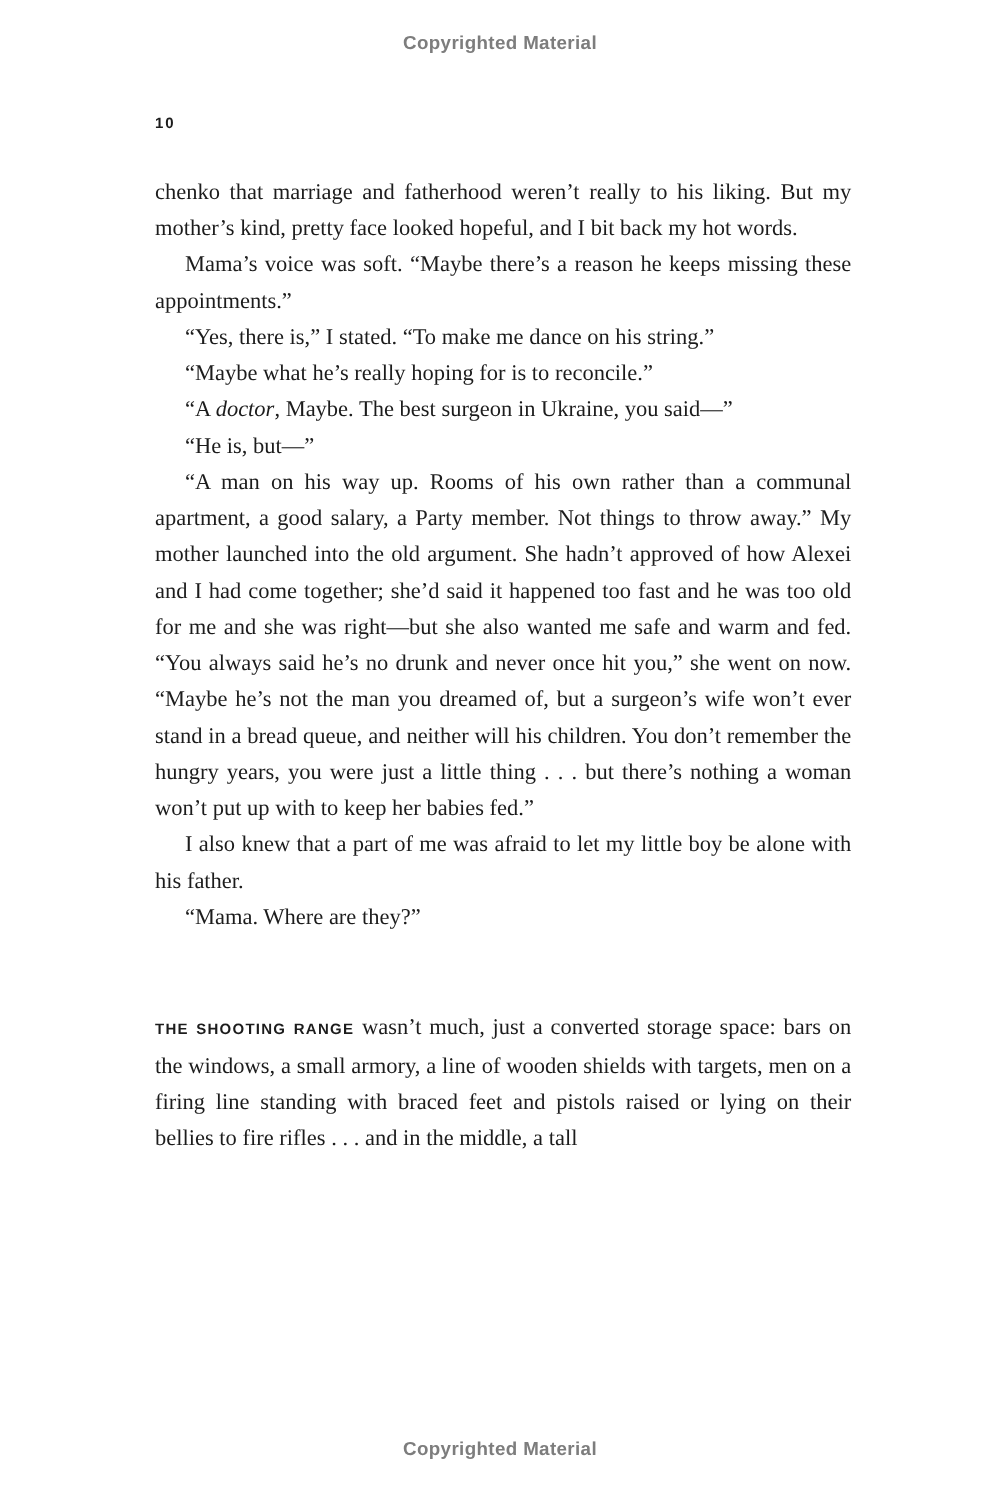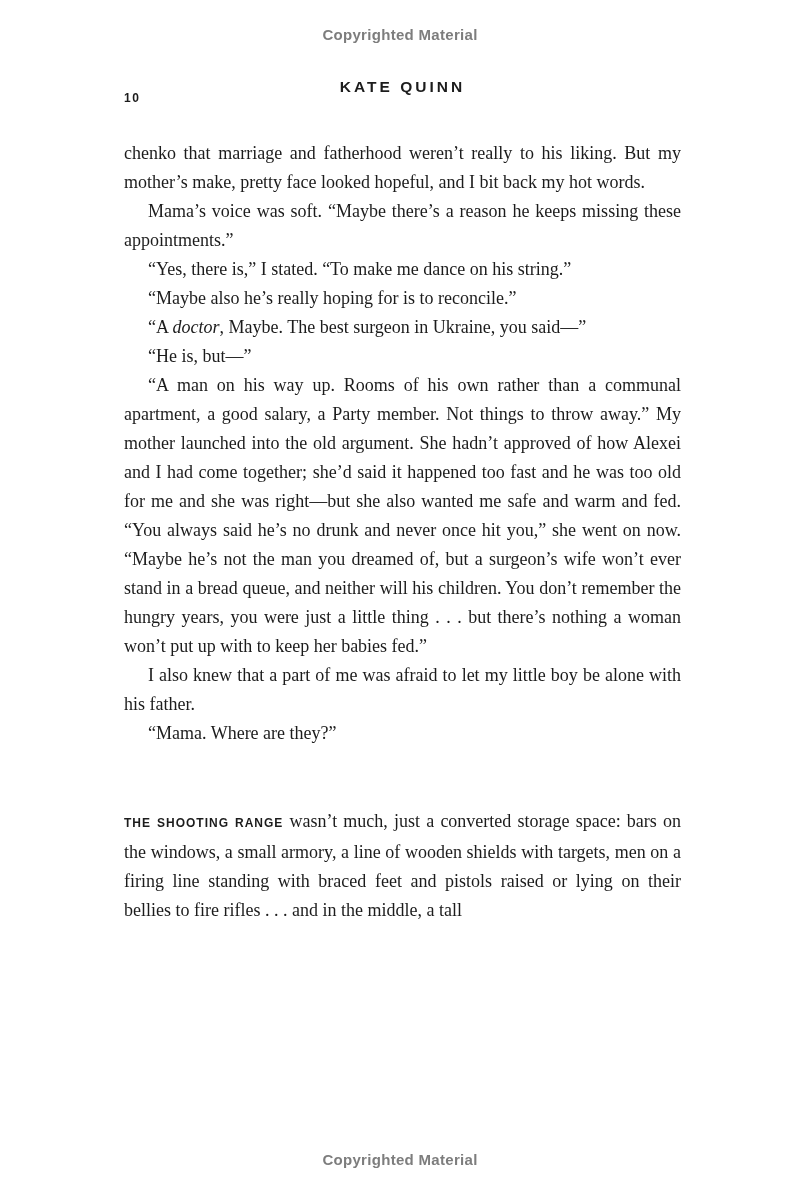--- a/index.html
+++ b/index.html
@@ -80,28 +80,27 @@
 </style>
 </head>
 <body>
 
 <div class="page">
 
   <div class="copyright top">Copyrighted Material</div>
 
   <div class="page-header">
     <span class="page-number">10</span>
-    <span class="running-title">KATE QUINN</span>
   </div>
 
   <div class="body-text">
-      <p class="para"><span>chenko that marriage and fatherhood weren’t really to his liking. But my mother’s make, pretty face looked hopeful, and I bit back my hot words.</span></p>
+      <p class="para"><span>chenko that marriage and fatherhood weren’t really to his liking. But my mother’s kind, pretty face looked hopeful, and I bit back my hot words.</span></p>
       <p class="para indent"><span>Mama’s voice was soft. “Maybe there’s a reason he keeps missing these appointments.”</span></p>
       <p class="para indent"><span>“Yes, there is,” I stated. “To make me dance on his string.”</span></p>
-      <p class="para indent"><span>“Maybe also he’s really hoping for is to reconcile.”</span></p>
+      <p class="para indent"><span>“Maybe what he’s really hoping for is to reconcile.”</span></p>
       <p class="para indent"><span>“A </span><em>doctor</em><span>, Maybe. The best surgeon in Ukraine, you said—”</span></p>
       <p class="para indent"><span>“He is, but—”</span></p>
       <p class="para indent"><span>“A man on his way up. Rooms of his own rather than a communal apartment, a good salary, a Party member. Not things to throw away.” My mother launched into the old argument. She hadn’t approved of how Alexei and I had come together; she’d said it happened too fast and he was too old for me and she was right—but she also wanted me safe and warm and fed. “You always said he’s no drunk and never once hit you,” she went on now. “Maybe he’s not the man you dreamed of, but a surgeon’s wife won’t ever stand in a bread queue, and neither will his children. You don’t remember the hungry years, you were just a little thing . . . but there’s nothing a woman won’t put up with to keep her babies fed.”</span></p>
       <p class="para indent"><span>I also knew that a part of me was afraid to let my little boy be alone with his father.</span></p>
       <p class="para indent"><span>“Mama. Where are they?”</span></p>
       <p class="para section-start"><span class="lead">THE SHOOTING RANGE</span><span> wasn’t much, just a converted storage space: bars on the windows, a small armory, a line of wooden shields with targets, men on a firing line standing with braced feet and pistols raised or lying on their bellies to fire rifles . . . and in the middle, a tall</span></p>
     </div>
 
   <div class="copyright bottom">Copyrighted Material</div>
 

